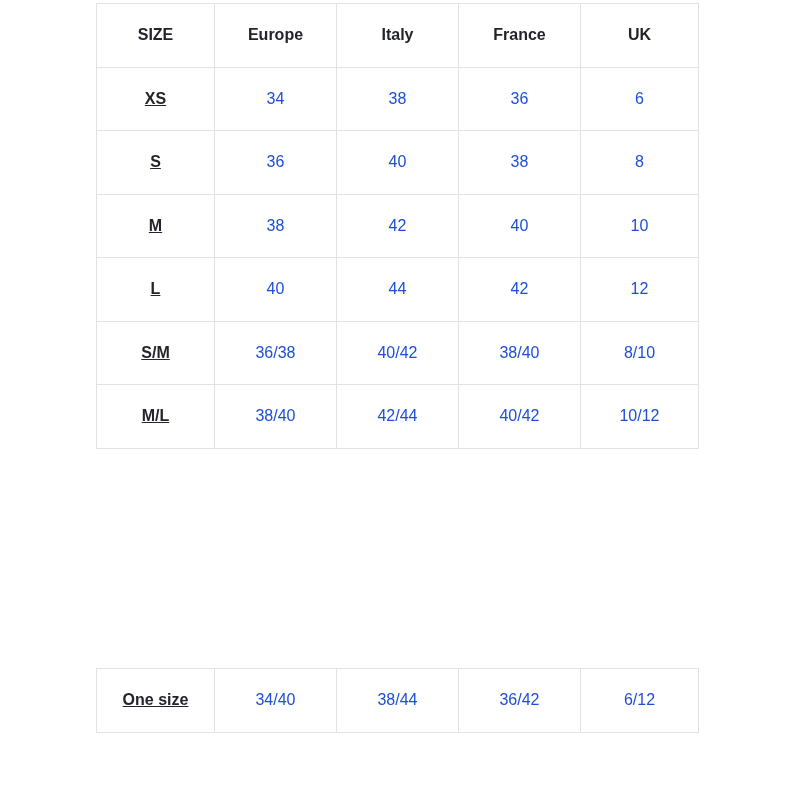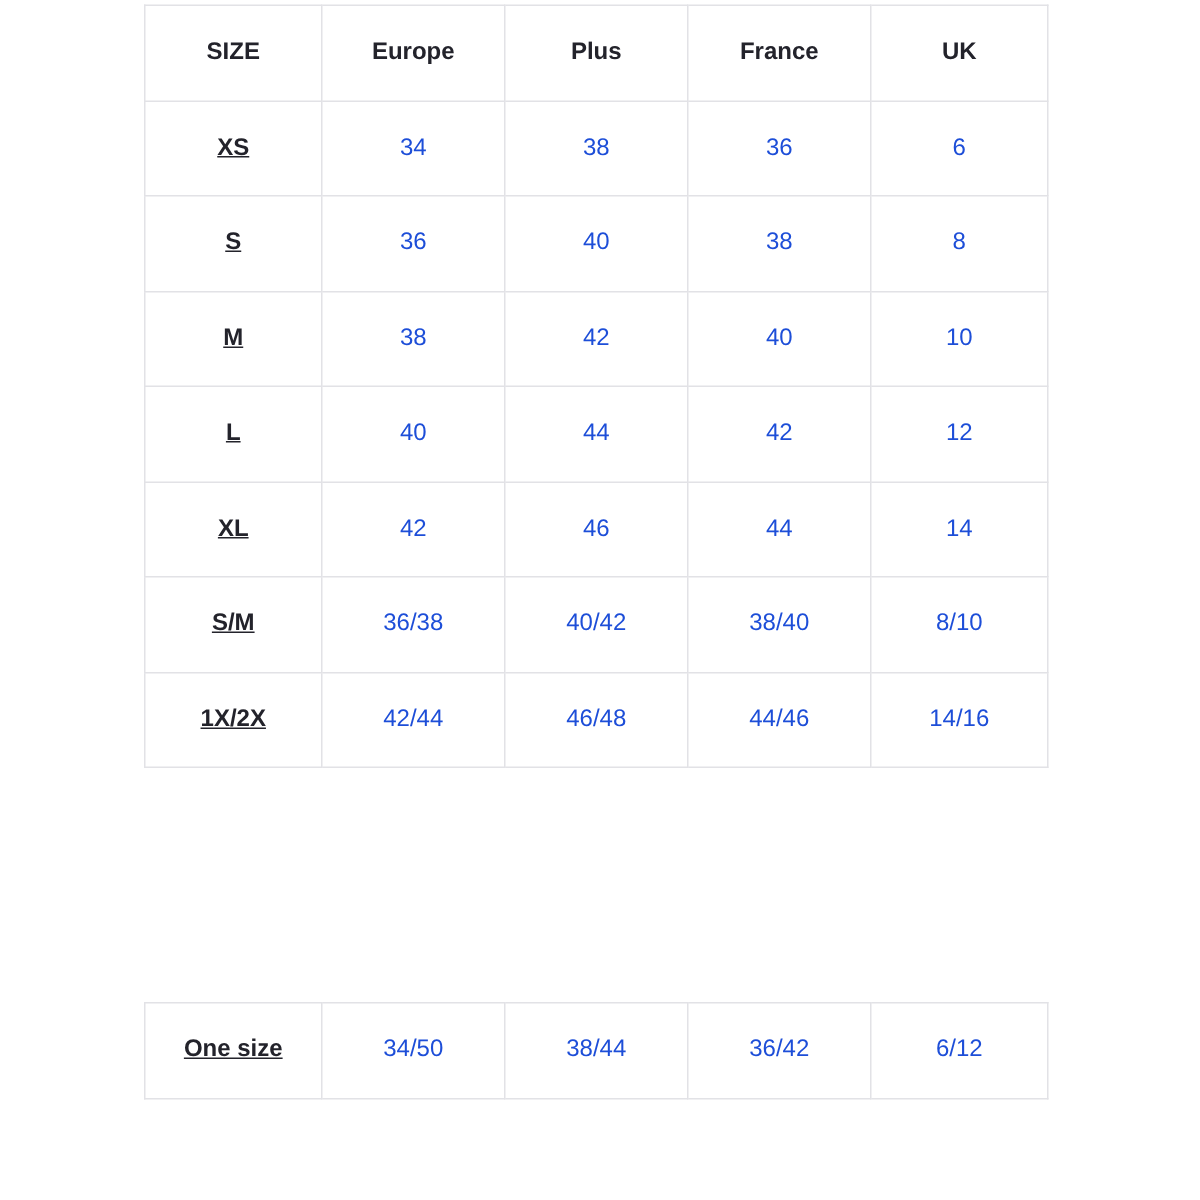--- a/index.html
+++ b/index.html
@@ -81,21 +81,21 @@
         <col class="c0">
           <col class="c1">
           <col class="c2">
           <col class="c3">
           <col class="c4">
       </colgroup>
       <thead>
         <tr>
           <th>SIZE</th>
           <th>Europe</th>
-          <th>Plus</th>
+          <th>Italy</th>
           <th>France</th>
           <th>UK</th>
         </tr>
       </thead>
       <tbody>
         <tr>
           <td class="rowhead">XS</td>
           <td>34</td>
           <td>38</td>
           <td>36</td>
@@ -116,57 +116,50 @@
           <td>10</td>
         </tr>
         <tr>
           <td class="rowhead">L</td>
           <td>40</td>
           <td>44</td>
           <td>42</td>
           <td>12</td>
         </tr>
         <tr>
-          <td class="rowhead">XL</td>
-          <td>42</td>
-          <td>46</td>
-          <td>44</td>
-          <td>14</td>
-        </tr>
-        <tr>
           <td class="rowhead">S/M</td>
           <td>36/38</td>
           <td>40/42</td>
           <td>38/40</td>
           <td>8/10</td>
         </tr>
         <tr>
-          <td class="rowhead">1X/2X</td>
+          <td class="rowhead">M/L</td>
+          <td>38/40</td>
           <td>42/44</td>
-          <td>46/48</td>
-          <td>44/46</td>
-          <td>14/16</td>
+          <td>40/42</td>
+          <td>10/12</td>
         </tr>
       </tbody>
     </table>
   </div>
 
   <div class="extra-table-wrap">
     <table class="size-table">
       <colgroup>
         <col class="c0">
           <col class="c1">
           <col class="c2">
           <col class="c3">
           <col class="c4">
       </colgroup>
       <tbody>
         <tr>
           <td class="rowhead">One size</td>
-          <td>34/50</td>
+          <td>34/40</td>
           <td>38/44</td>
           <td>36/42</td>
           <td>6/12</td>
         </tr>
       </tbody>
     </table>
   </div>
 
 </div>
 

